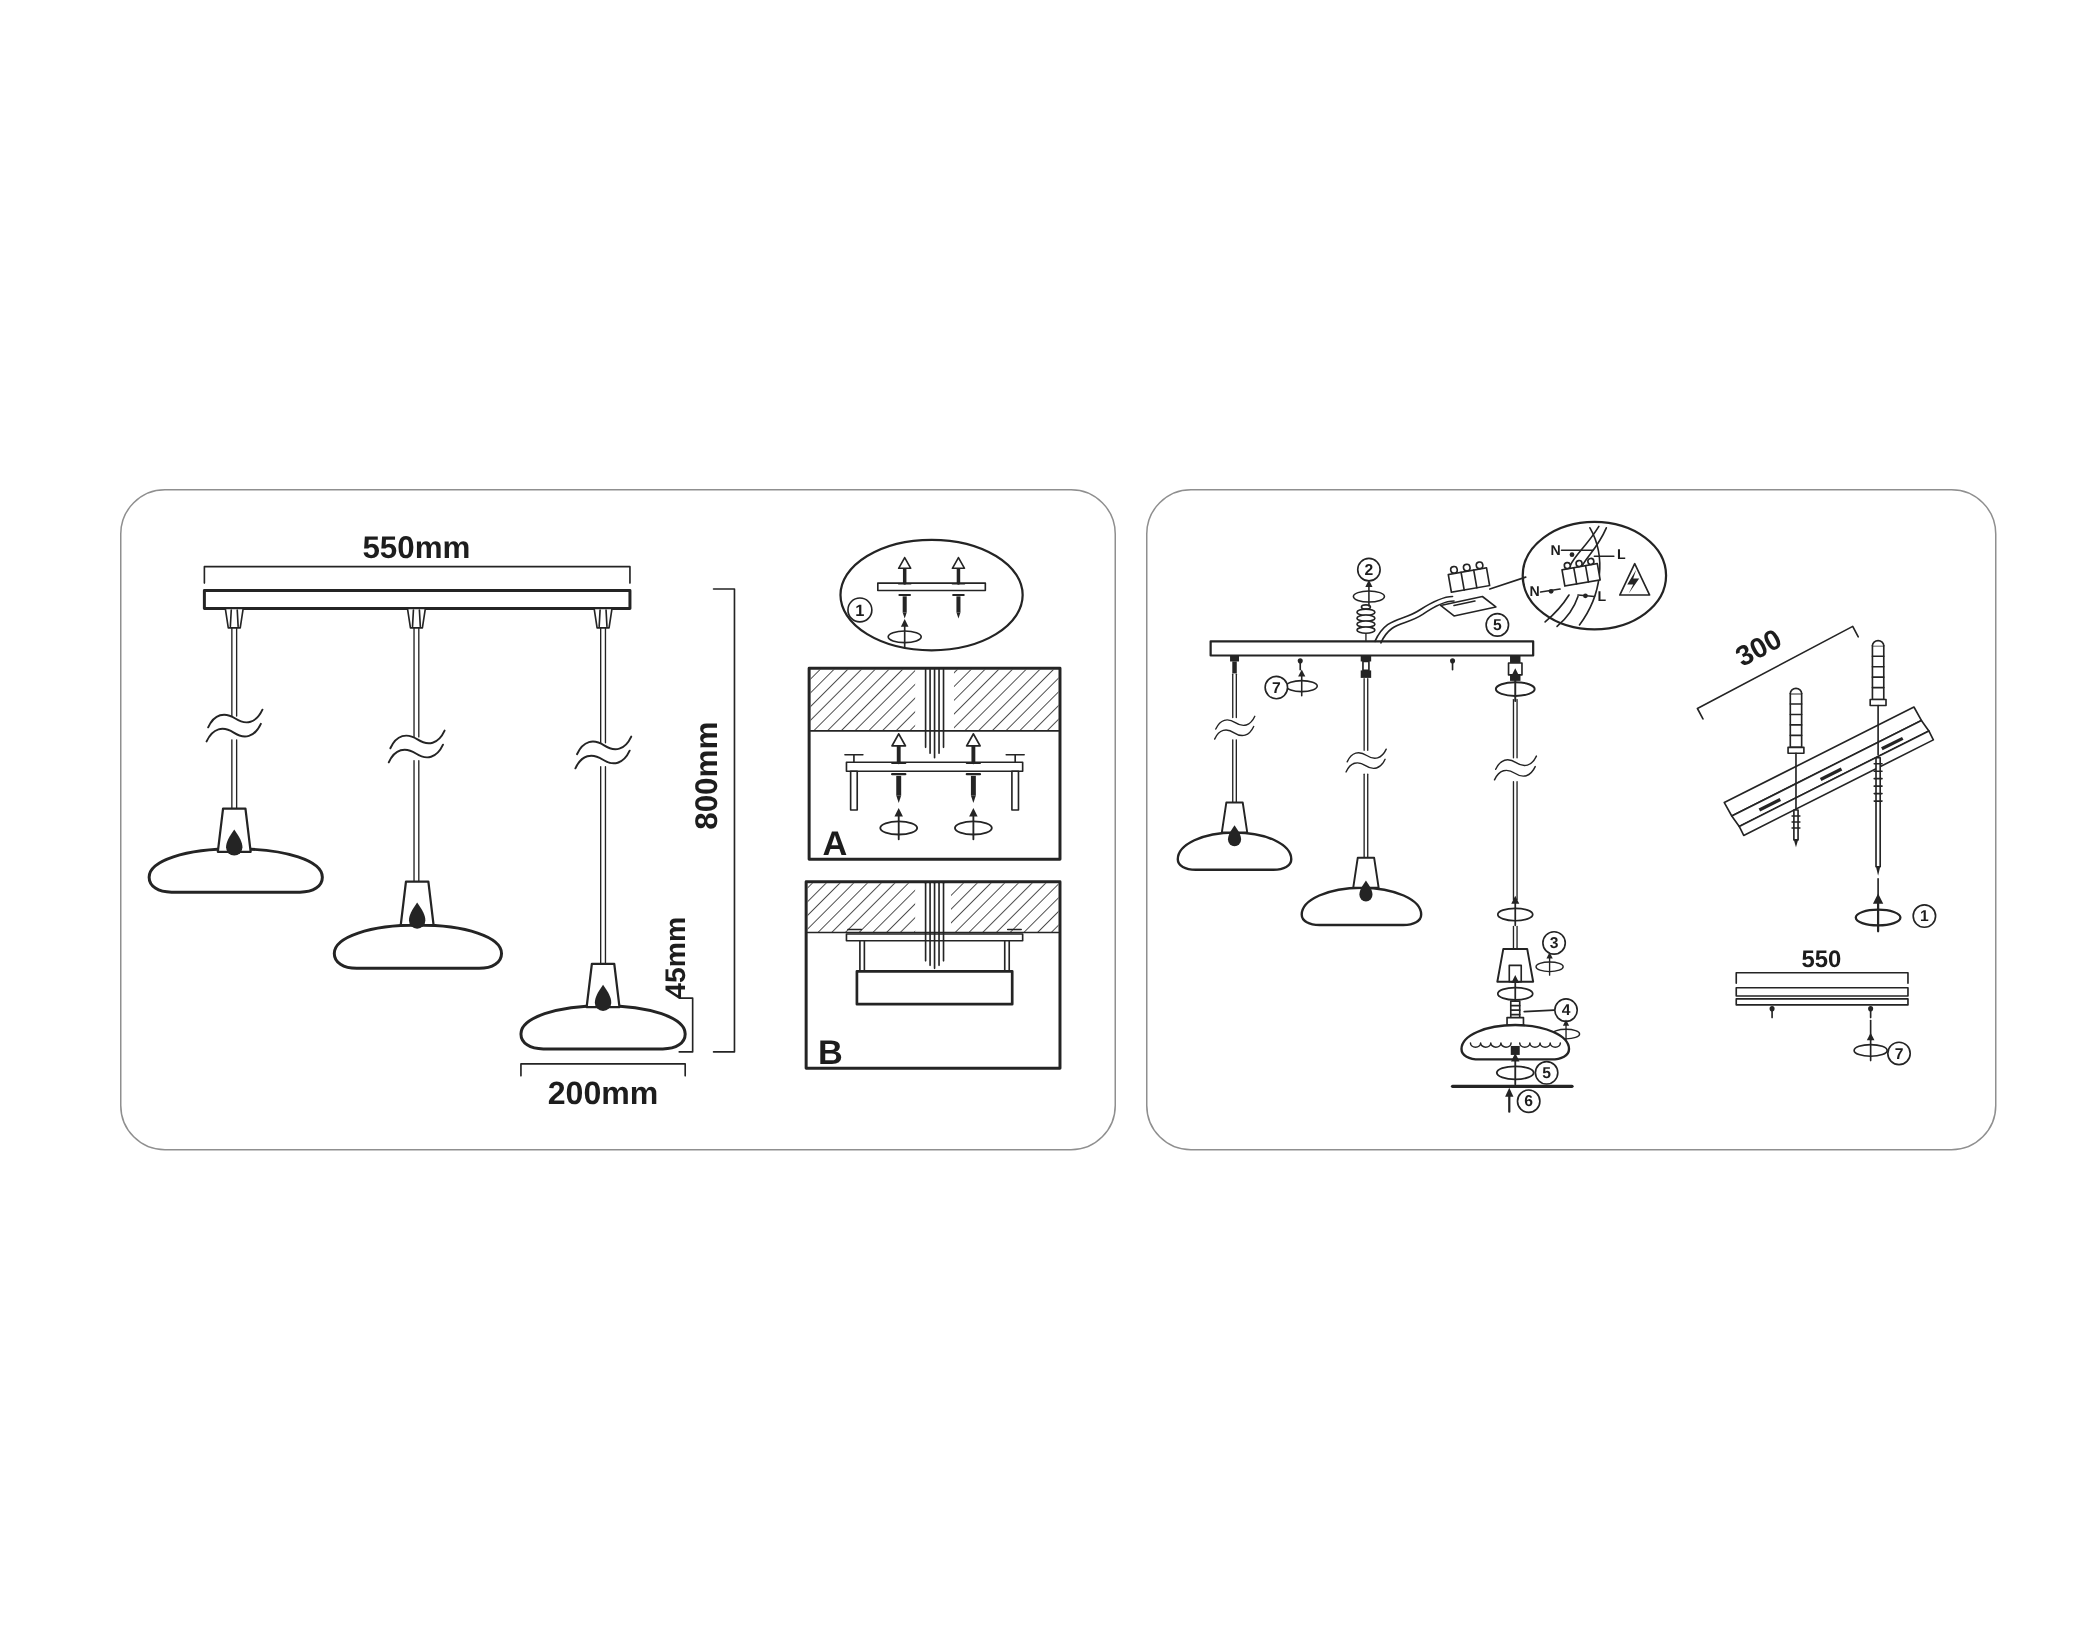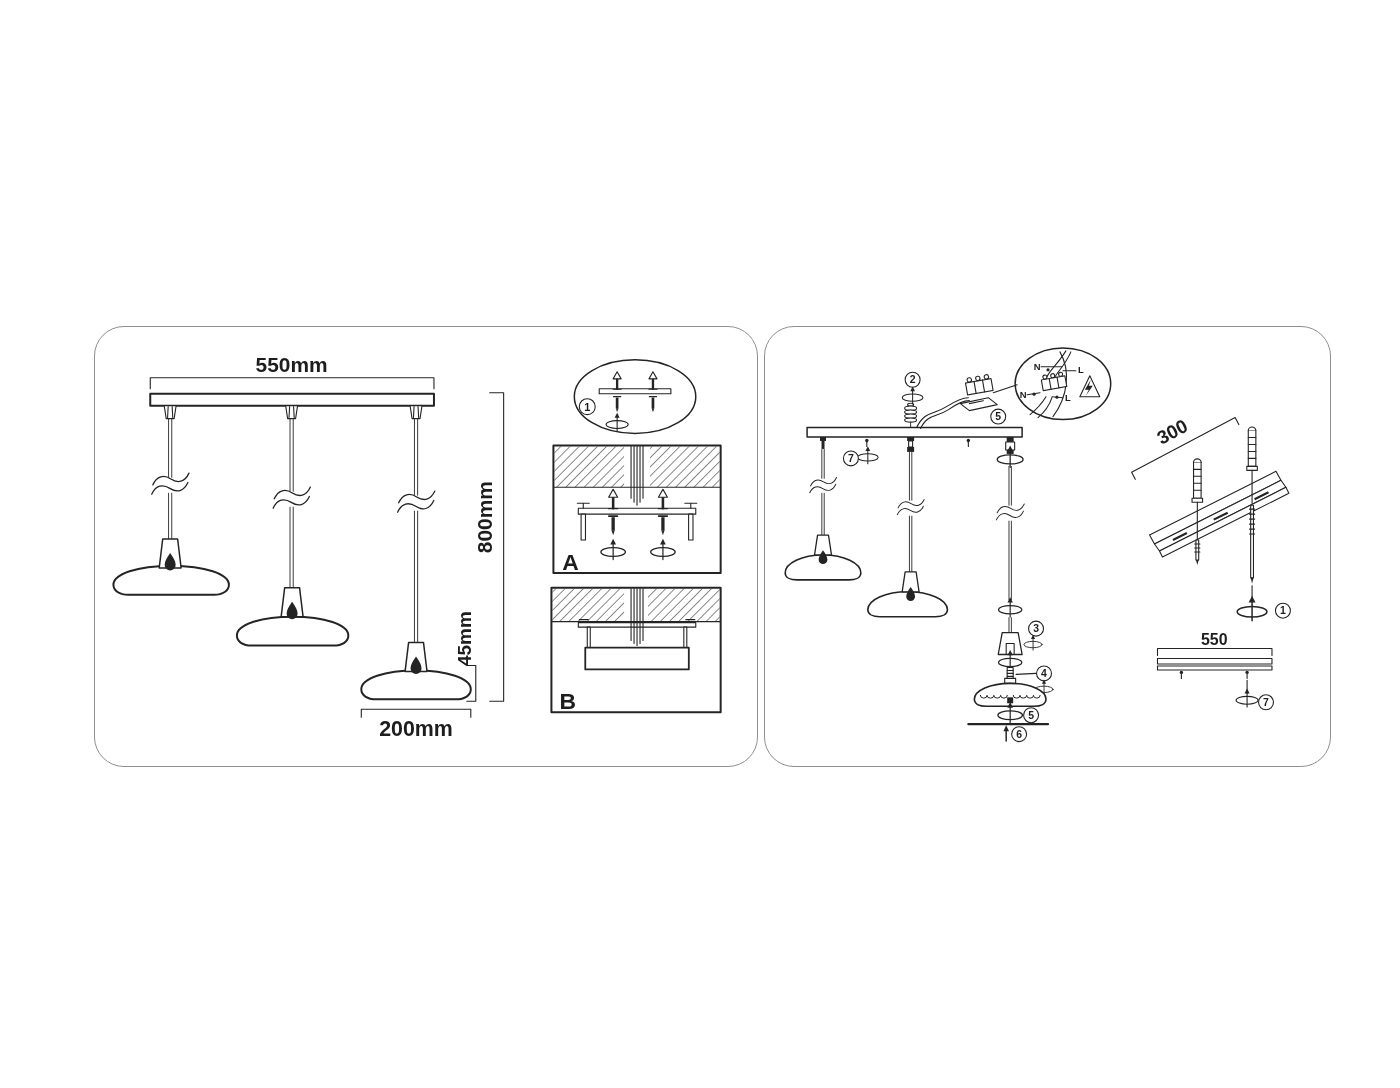--- a/index.html
+++ b/index.html
@@ -1,19 +1,19 @@
 <!DOCTYPE html>
 <html><head>
 <meta charset="utf-8">
 <style>
   html,body{margin:0;padding:0;background:#fff;}
   #page{position:relative;width:1400px;height:1088px;background:#ffffff;overflow:hidden;
         font-family:"Liberation Sans",sans-serif;}
   .panel{position:absolute;border:1.5px solid #8f8f8f;border-radius:30px;background:#fff;box-sizing:border-box;}
-  #panel-left{left:80px;top:326px;width:664px;height:441px;margin-left:14px;}
+  #panel-left{left:80px;top:326px;width:664px;height:441px;}
   #panel-right{left:764px;top:326px;width:567px;height:441px;}
   .panel svg{position:absolute;left:0;top:0;width:100%;height:100%;}
   
   .ln{stroke:#242424;fill:none;stroke-width:1.5;stroke-linecap:round;stroke-linejoin:round;}
   .ln2{stroke-width:2;}
   .th{stroke-width:1.1;}
   .cord{stroke-width:0.9;}
   .w{fill:#ffffff;}
   .f{fill:#242424;stroke:none;}
   text.lbl{font-family:"Liberation Sans",sans-serif;font-weight:700;fill:#1d1d1d;stroke:none;}

